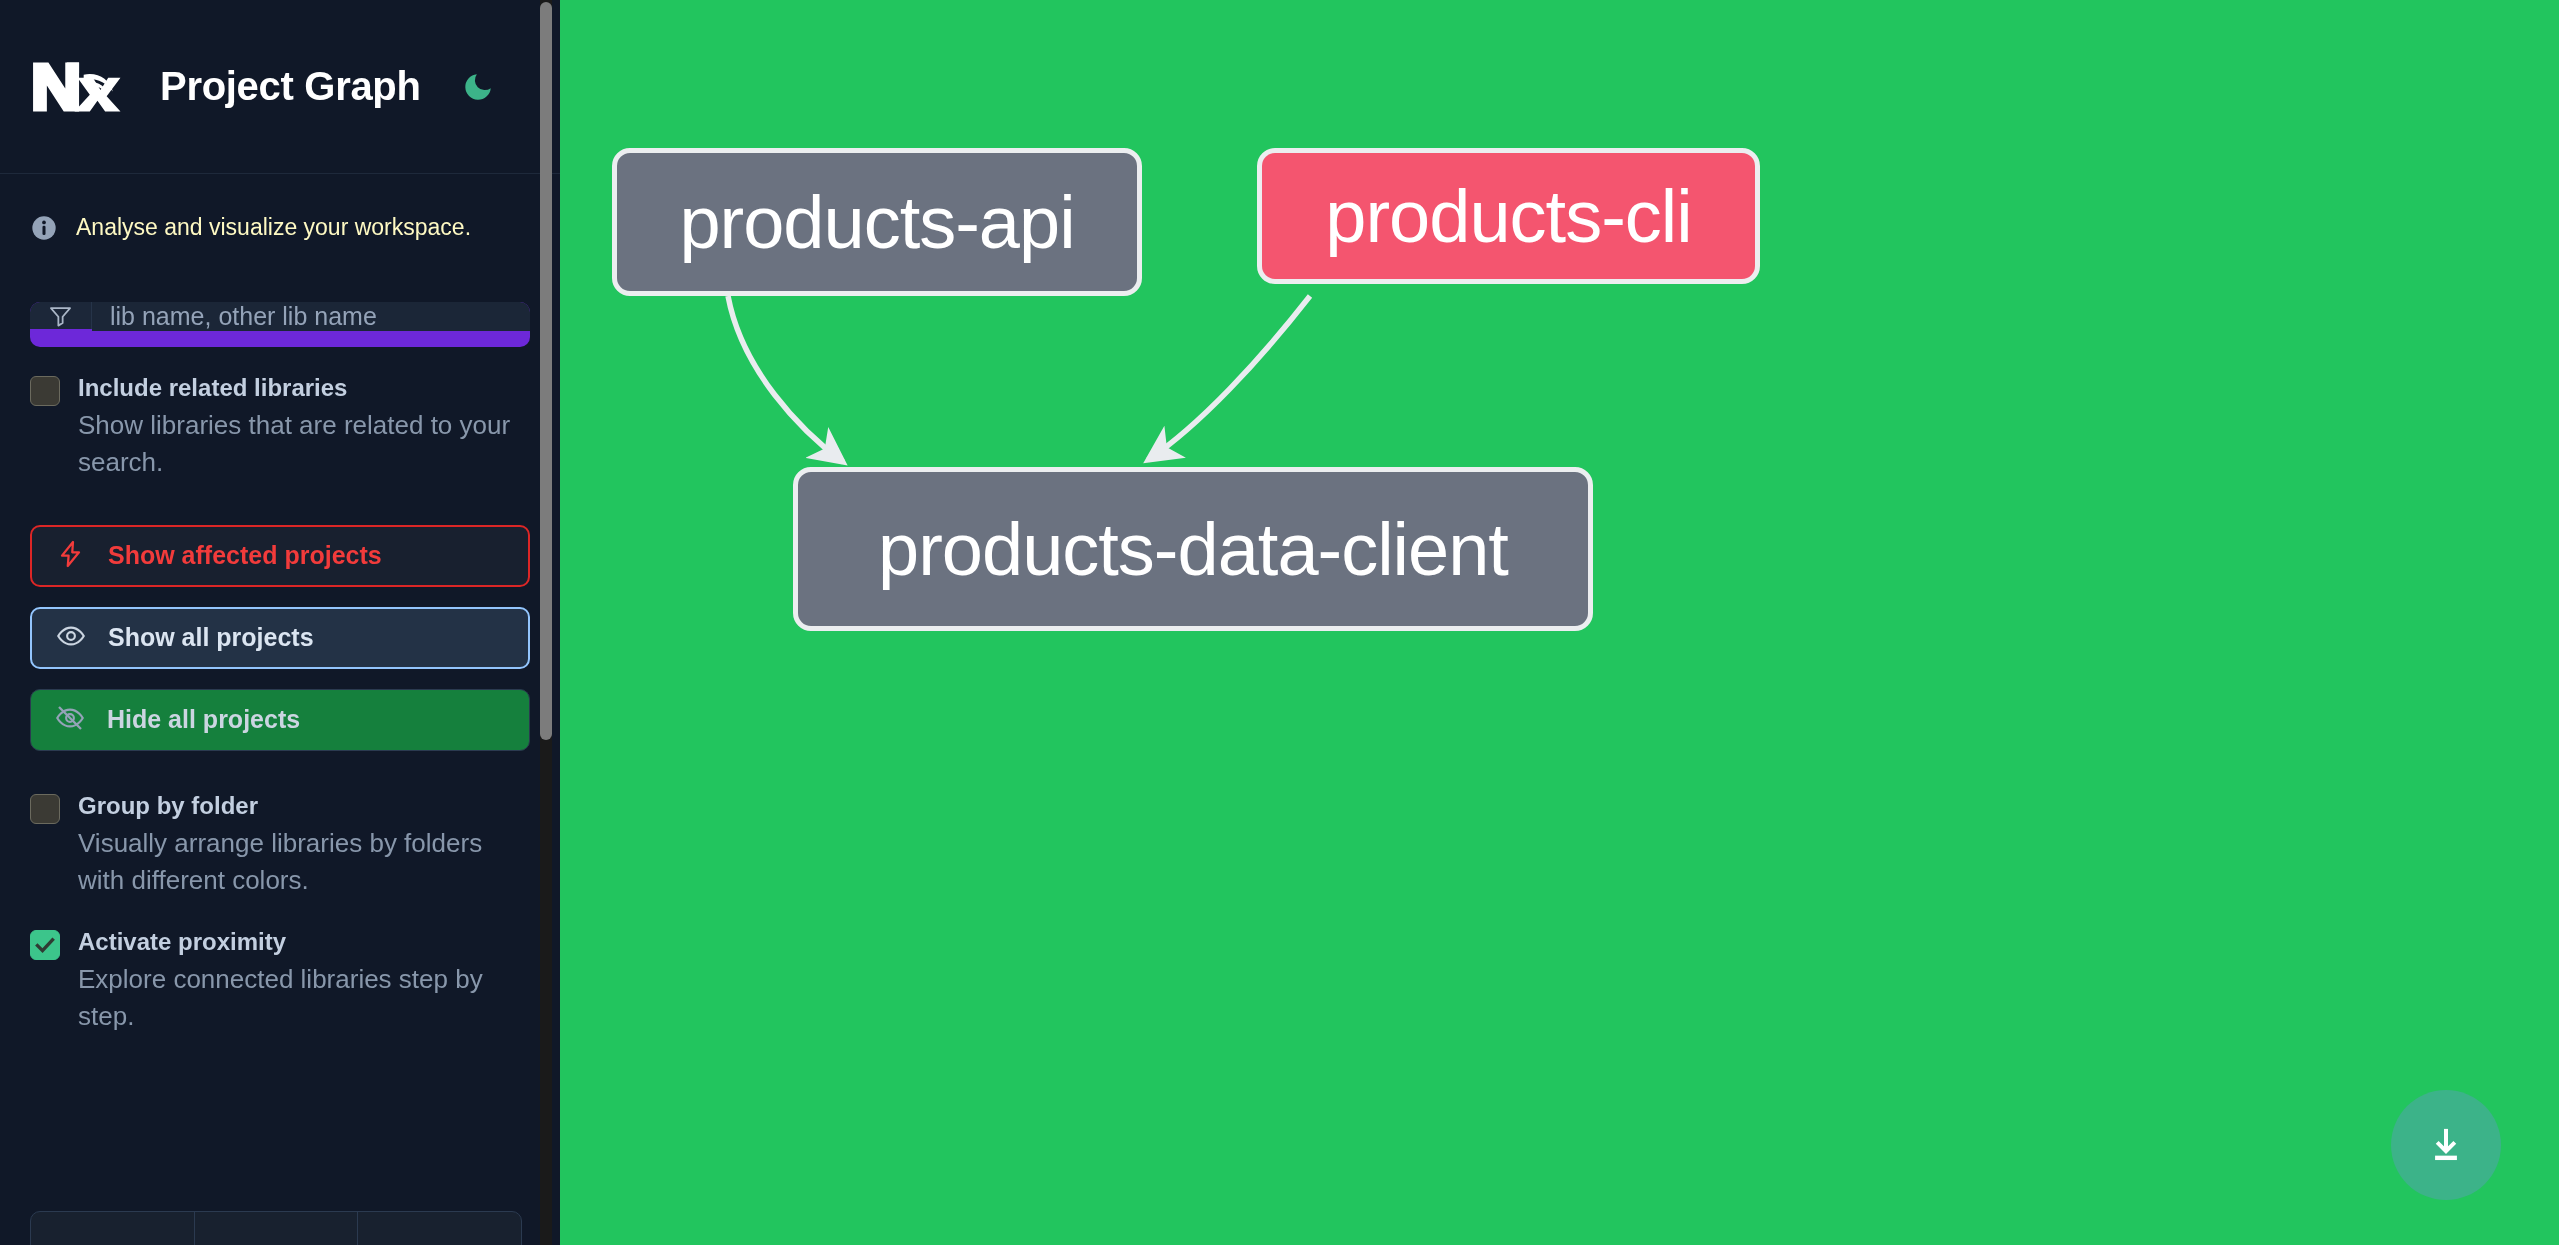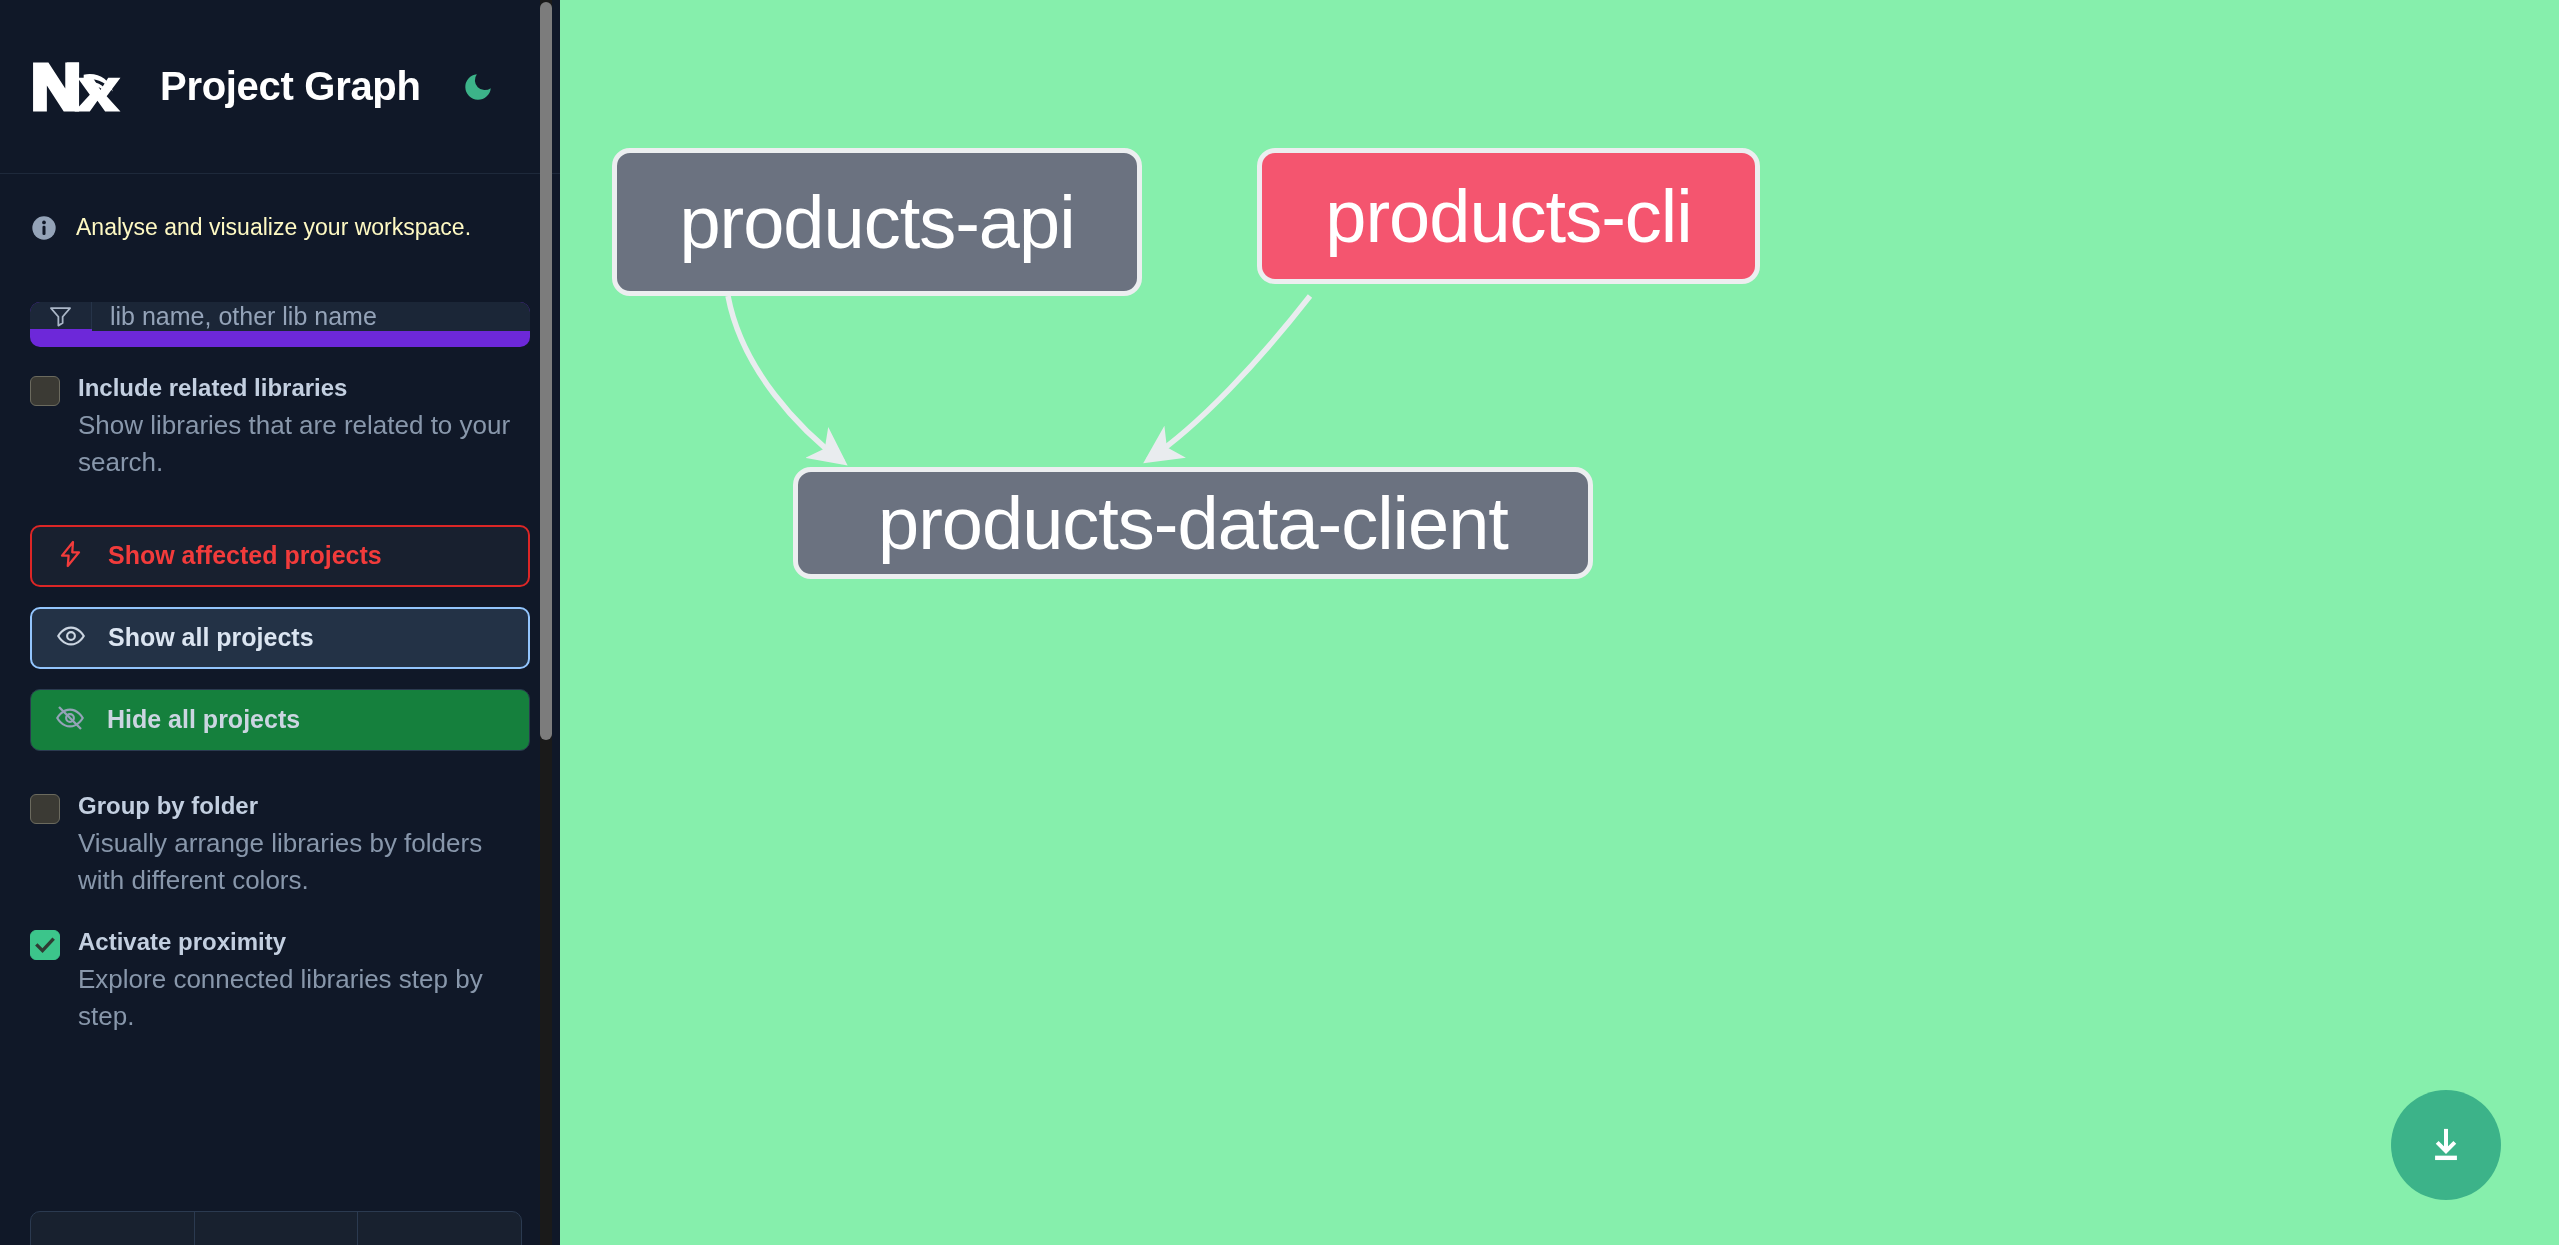--- a/index.html
+++ b/index.html
@@ -202,21 +202,21 @@
     background: #7c7c7c;
     border-radius: 6px;
     cursor: pointer;
   }
 
   
   #graph {
     position: relative;
     flex: 1 1 auto;
     height: 1245px;
-    background: #86efac;
+    background: #22c55e;
     overflow: hidden;
   }
   #graph-svg { position: absolute; inset: 0; width: 100%; height: 100%; }
 
   .node {
     position: absolute;
     display: flex;
     align-items: center;
     justify-content: center;
     border-radius: 18px;
@@ -376,21 +376,21 @@
     </svg>
 
     <div class="node" style="left:52px; top:148px; width:530px; height:148px; background:#6b7280;">
       <span>products-api</span>
     </div>
 
     <div class="node" style="left:697px; top:148px; width:503px; height:136px; background:#f4556f;">
       <span>products-cli</span>
     </div>
 
-    <div class="node" style="left:233px; top:467px; width:800px; height:112px; background:#6b7280;">
+    <div class="node" style="left:233px; top:467px; width:800px; height:164px; background:#6b7280;">
       <span>products-data-client</span>
     </div>
 
     <button class="dl-btn">
       <svg viewBox="0 0 24 24" width="46" height="46" aria-hidden="true">
         <line x1="12" y1="3.6" x2="12" y2="14.4" stroke="#ffffff" stroke-width="2.1" stroke-linecap="butt"></line>
         <path d="M7.4 10.6 12 15.2 16.6 10.6" fill="none" stroke="#ffffff" stroke-width="2.1" stroke-linecap="butt" stroke-linejoin="miter"></path>
         <line x1="6.3" y1="18.7" x2="17.7" y2="18.7" stroke="#ffffff" stroke-width="2.3" stroke-linecap="butt"></line>
       </svg>
     </button>

